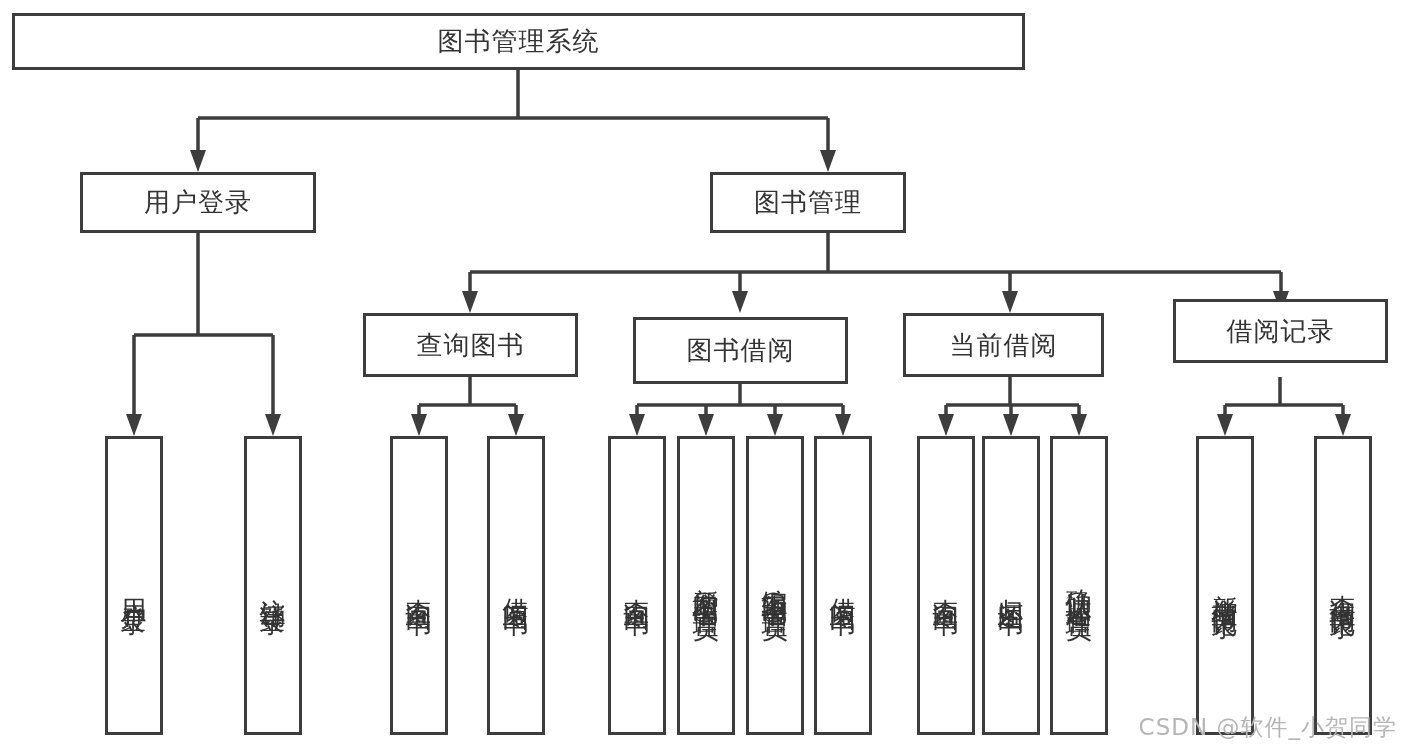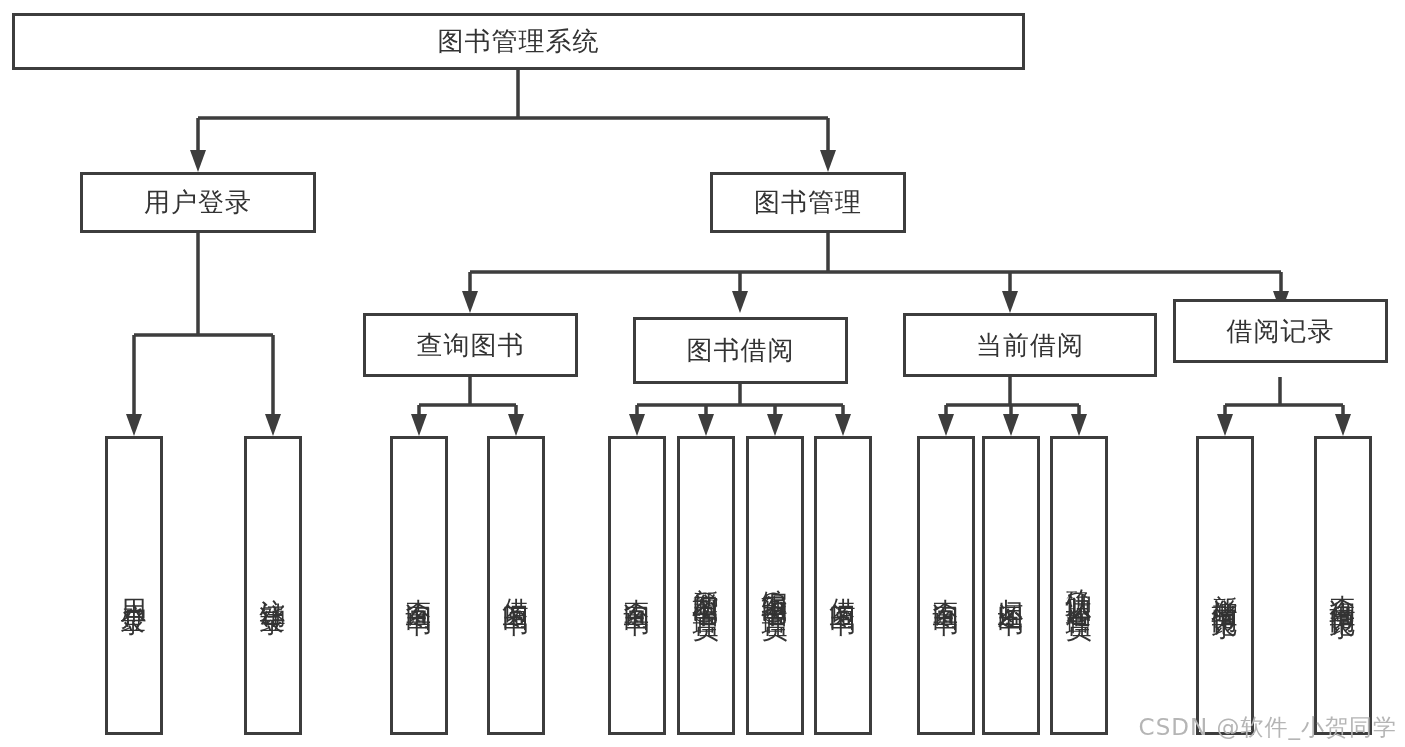--- a/index.html
+++ b/index.html
@@ -98,21 +98,21 @@
     </g>
   </svg>
 
   <div class="box" style="left:12px;top:13px;width:1013px;height:57px">图书管理系统</div>
 
   <div class="box" style="left:80px;top:172px;width:236px;height:61px">用户登录</div>
   <div class="box" style="left:710px;top:172px;width:196px;height:61px">图书管理</div>
 
   <div class="box" style="left:363px;top:313px;width:215px;height:64px">查询图书</div>
   <div class="box" style="left:633px;top:317px;width:215px;height:67px">图书借阅</div>
-  <div class="box" style="left:903px;top:313px;width:254px;height:64px">当前借阅</div>
+  <div class="box" style="left:903px;top:313px;width:201px;height:64px">当前借阅</div>
   <div class="box" style="left:1173px;top:299px;width:215px;height:64px">借阅记录</div>
 
   <div class="box vbox" style="left:105px;top:436px;width:58px;height:299px">用户登录</div>
   <div class="box vbox" style="left:244px;top:436px;width:58px;height:299px">注销登录</div>
 
   <div class="box vbox" style="left:390px;top:436px;width:58px;height:299px">查询图书</div>
   <div class="box vbox" style="left:487px;top:436px;width:58px;height:299px">借阅图书</div>
 
   <div class="box vbox" style="left:608px;top:436px;width:58px;height:299px">查询图书</div>
   <div class="box vbox" style="left:677px;top:436px;width:58px;height:299px">新增图书（管理员）</div>

